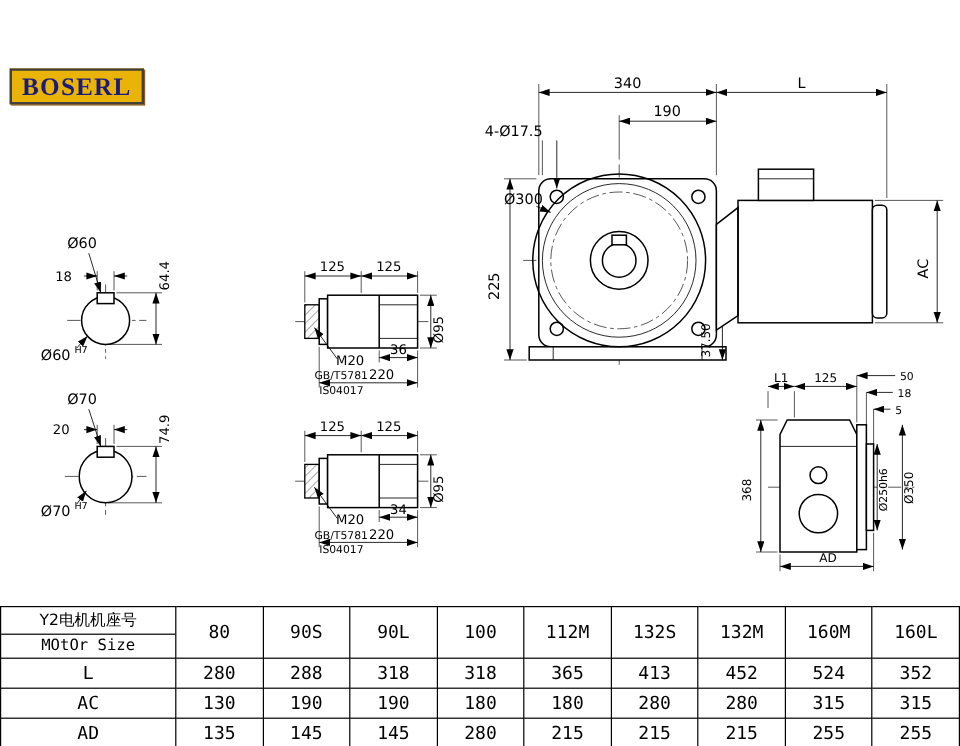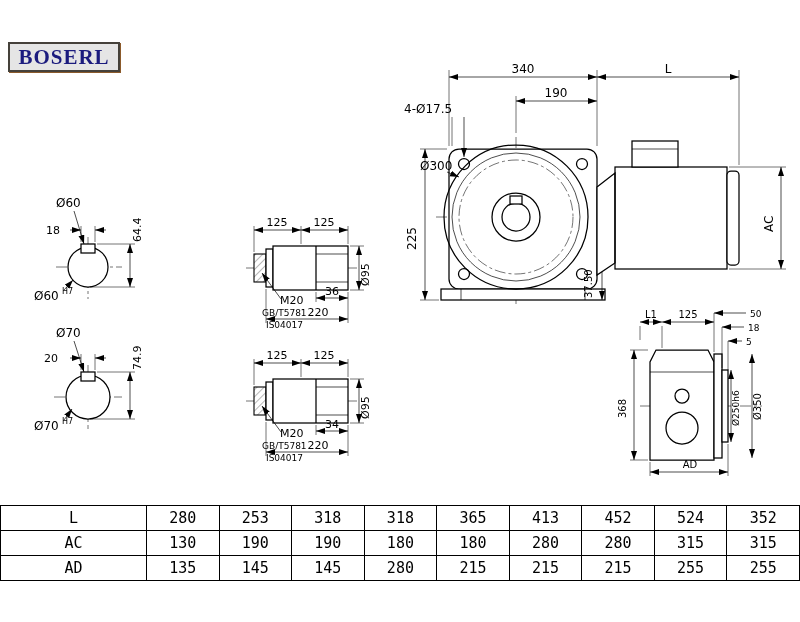--- a/index.html
+++ b/index.html
@@ -2,25 +2,25 @@
 <html><head>
 <meta charset="utf-8">
 <style>
   * { margin:0; padding:0; box-sizing:border-box; }
   html,body { width:800px; height:622px; background:#fff; }
   body { position:relative; font-family:"Liberation Sans", sans-serif; color:#000; overflow:hidden; }
   .stage { position:absolute; inset:0; width:800px; height:622px; background:#ffffff; }
 
   .title { position:absolute; left:28px; top:12px; font-size:30px; font-weight:700;
            letter-spacing:2px; color:#000; font-family:"Liberation Sans", sans-serif; }
-  .logo  { position:absolute; left:8px; top:42px; width:112px; height:30px;
+  .logo  { position:absolute; left:8px; top:57px; width:112px; height:30px;
            border:2px solid #45413a; box-shadow:1px 1px 0 #8b5a2b;
            display:flex; align-items:center; justify-content:center;
            color:#1b1b7e; font-family:"Liberation Serif", serif; font-weight:700;
-           font-size:21px; letter-spacing:1px; background:#e5e5e5; }
+           font-size:21px; letter-spacing:1px; background:#eab308; }
 
   svg.drawing { position:absolute; left:0; top:0; }
   .obj  { fill:#fff; stroke:#000; stroke-width:1.25; }
   .objn { fill:none; stroke:#000; stroke-width:1.25; }
   .thin { fill:none; stroke:#000; stroke-width:.7; }
   .cl   { fill:none; stroke:#000; stroke-width:.55; stroke-dasharray:11 3 3 3; }
   .dim  { fill:none; stroke:#000; stroke-width:.7; }
   .ext  { fill:none; stroke:#000; stroke-width:.55; }
   svg text { font-family:"DejaVu Sans", sans-serif; fill:#000; font-size:11px; }
   .t12 { font-size:12px; } .t10 { font-size:10px; } .t9 { font-size:9px; } .t8 { font-size:8px; }
@@ -280,23 +280,38 @@
         <col>
         <col>
         <col>
         <col>
         <col>
         <col>
         <col>
     </colgroup>
     <tbody>
       <tr>
+        <th>
+          <div class="hcn">Y2电机机座号</div>
+          <div class="hen">MOtOr Size</div>
+        </th>
+        <th>80</th>
+        <th>90S</th>
+        <th>90L</th>
+        <th>100</th>
+        <th>112M</th>
+        <th>132S</th>
+        <th>132M</th>
+        <th>160M</th>
+        <th>160L</th>
+      </tr>
+      <tr>
         <td>L</td>
         <td>280</td>
-        <td>253</td>
+        <td>288</td>
         <td>318</td>
         <td>318</td>
         <td>365</td>
         <td>413</td>
         <td>452</td>
         <td>524</td>
         <td>352</td>
       </tr>
       <tr>
         <td>AC</td>

